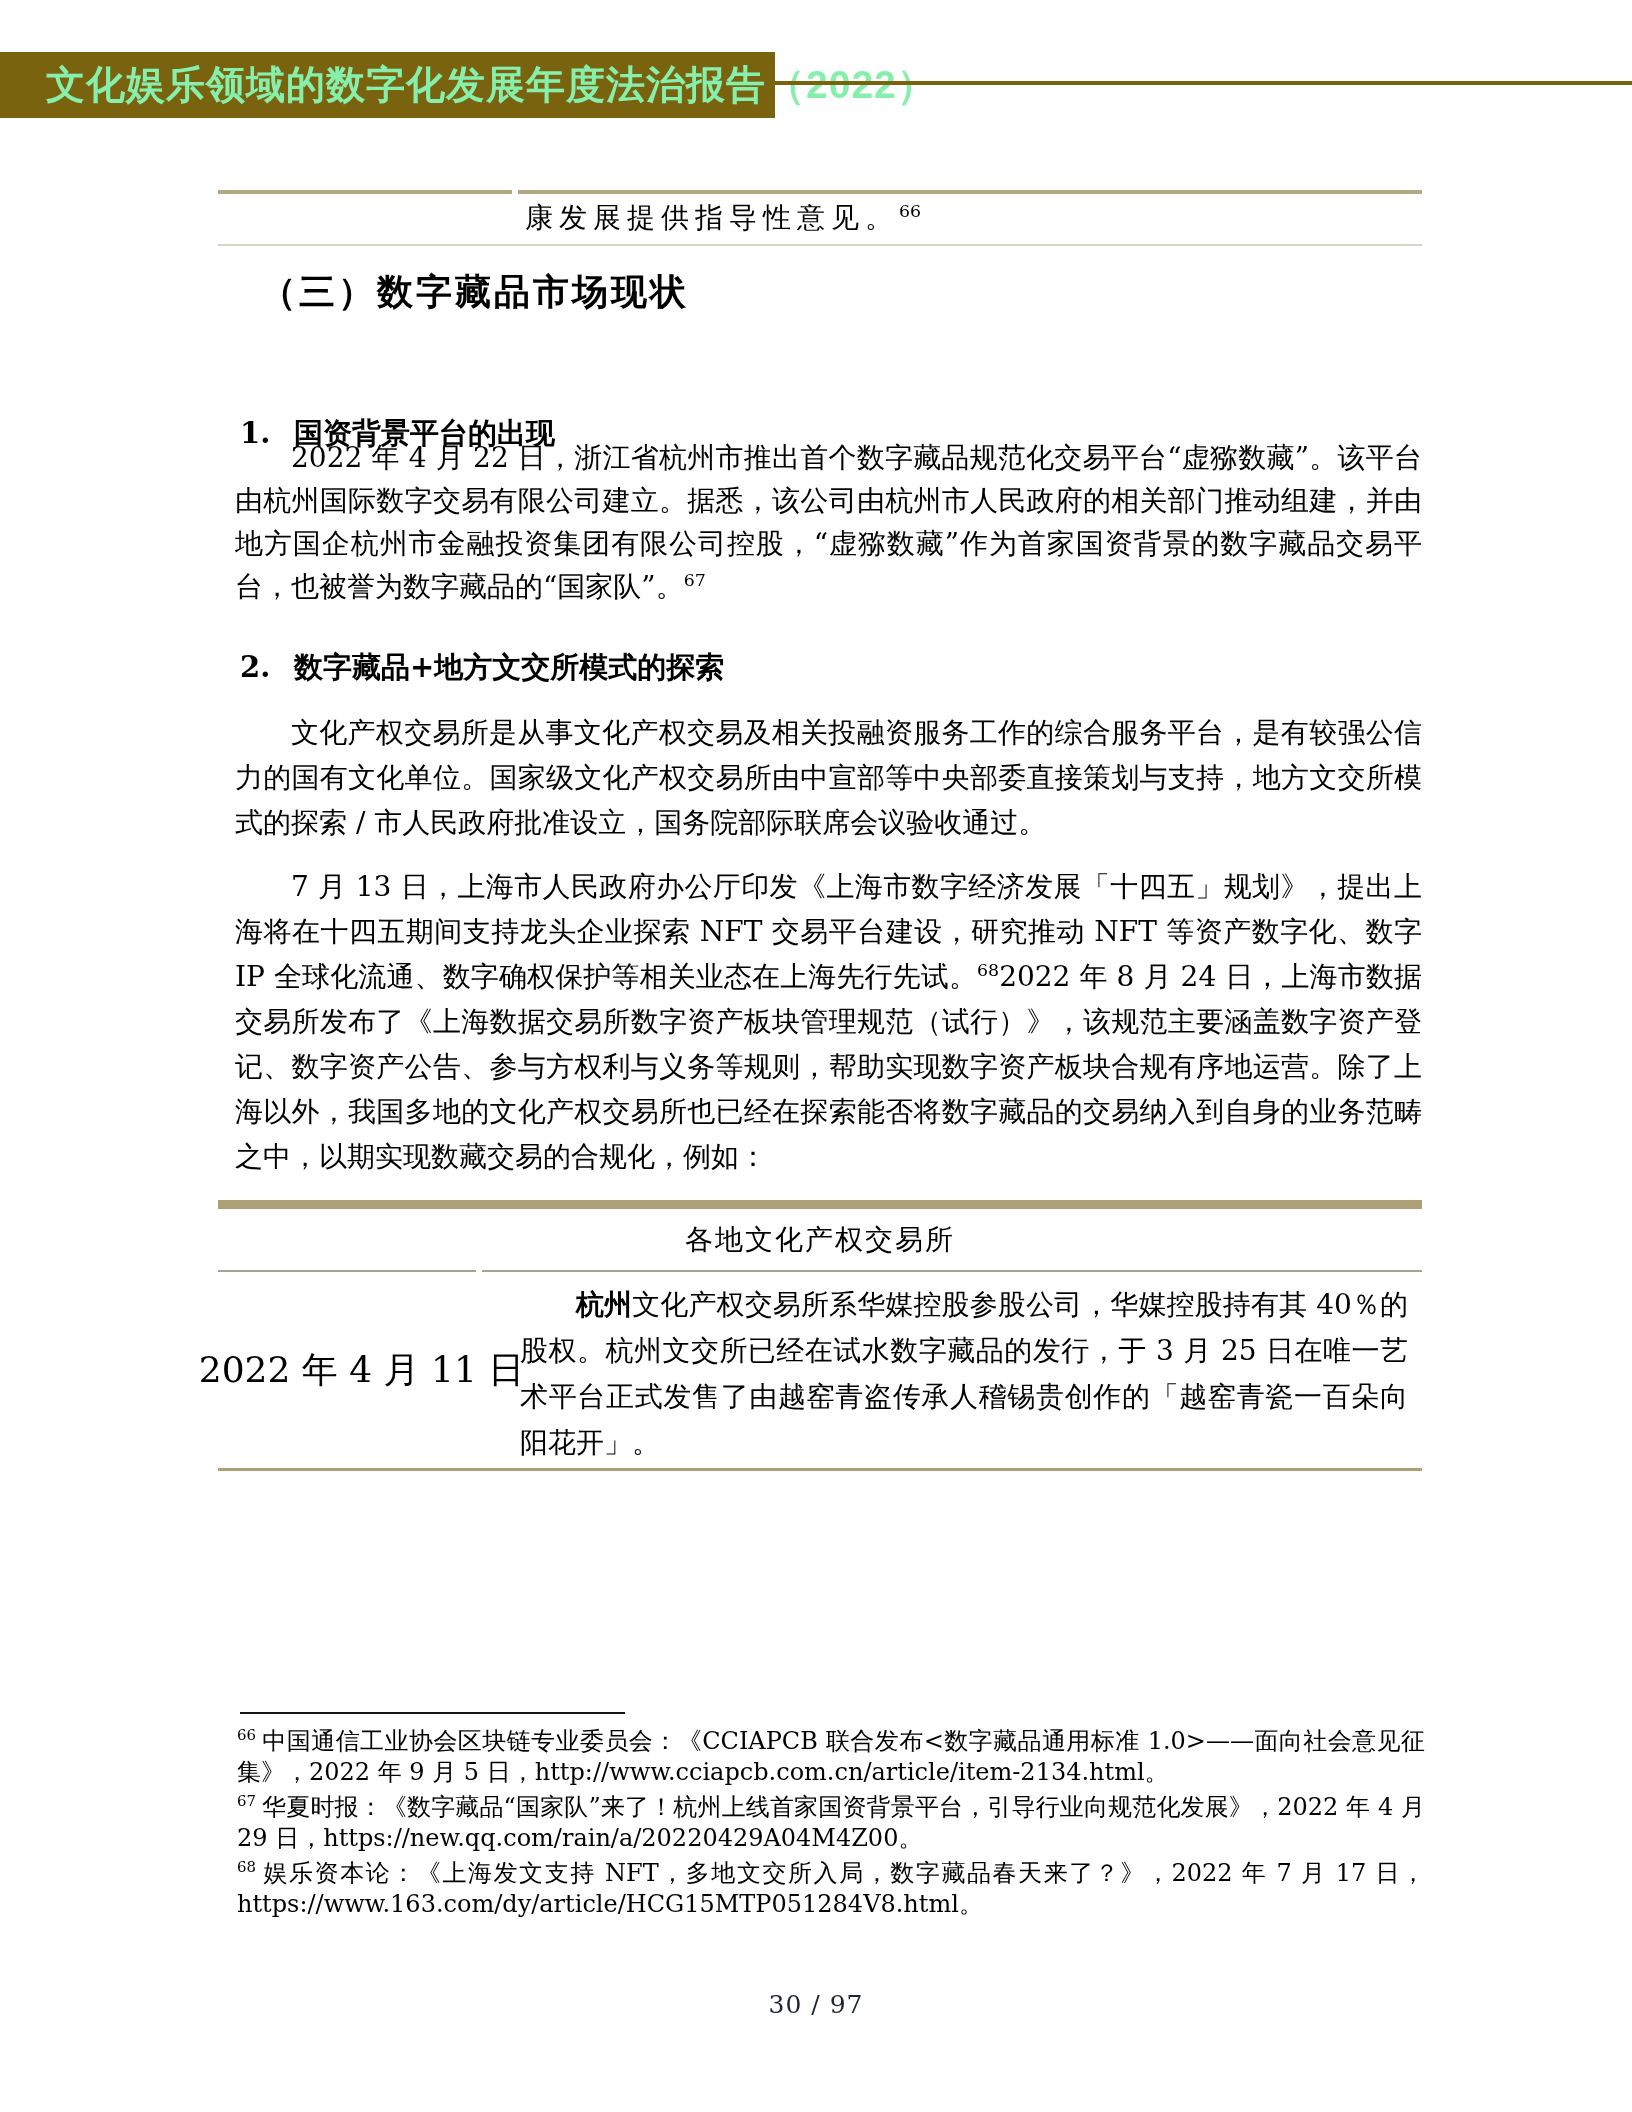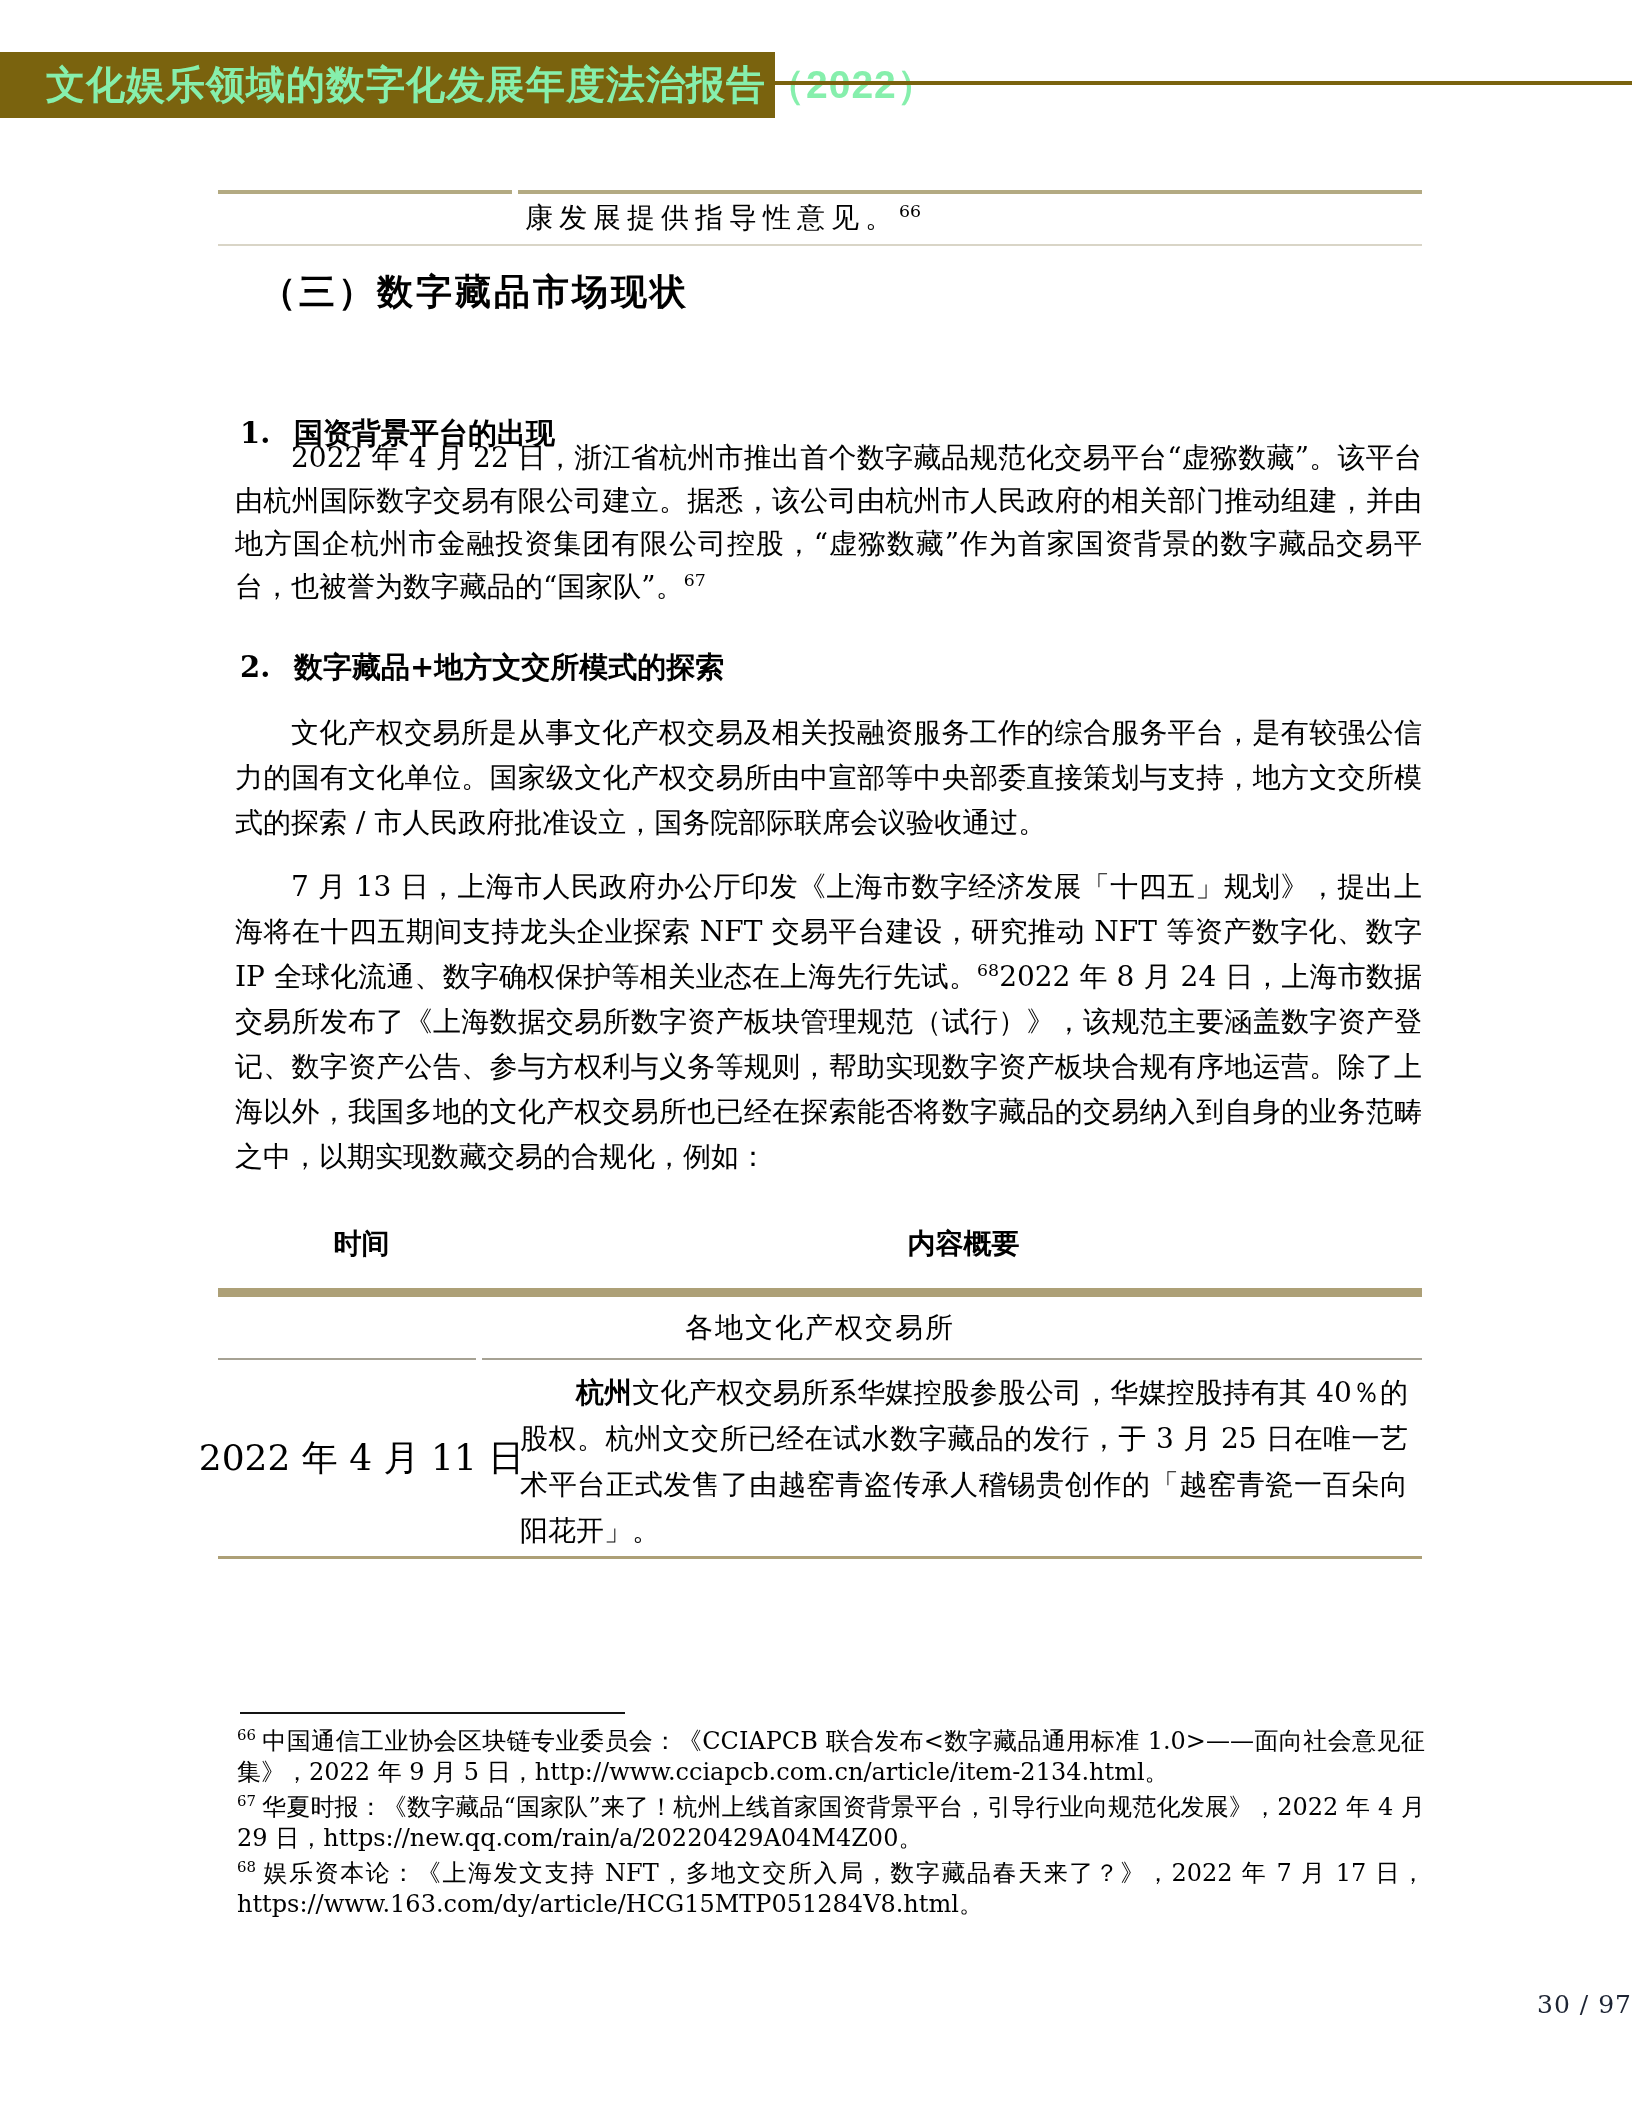--- a/index.html
+++ b/index.html
@@ -65,21 +65,21 @@
     text-justify:inter-ideograph;text-indent:56px;}
   .tbl-bottom{height:3px;background:#ada077;}
 
   
   .fn-rule{position:absolute;left:240px;top:1712px;width:385px;height:2px;background:#141414;}
   .footnotes{position:absolute;left:237px;top:1726px;width:1188px;font-size:24px;}
   .footnotes .fn-item{margin:0 0 4px 0;line-height:31px;text-align:justify;}
   .footnotes sup.fn{margin-right:6px;}
 
   
-  .pagenum{position:absolute;left:0;top:1990px;width:100%;text-align:right;
+  .pagenum{position:absolute;left:0;top:1990px;width:100%;text-align:center;
     font-size:25px;color:#1d2433;letter-spacing:1px;}
 </style>
 </head>
 <body>
 
 <div class="page">
 
   <div class="banner">
     <span>文化娱乐领域的数字化发展年度法治报告（2022）</span>
   </div>
@@ -102,24 +102,20 @@
 
   <div class="sub sub2">
     <span class="sub-num">2.</span><span>数字藏品+地方文交所模式的探索</span>
   </div>
 
   <p class="para para2">文化产权交易所是从事文化产权交易及相关投融资服务工作的综合服务平台，是有较强公信力的国有文化单位。国家级文化产权交易所由中宣部等中央部委直接策划与支持，地方文交所模式的探索 / 市人民政府批准设立，国务院部际联席会议验收通过。</p>
 
   <p class="para para3"><span>7 月 13 日，上海市人民政府办公厅印发《上海市数字经济发展「十四五」规划》，提出上海将在十四五期间支持龙头企业探索 NFT 交易平台建设，研究推动 NFT 等资产数字化、数字 IP 全球化流通、数字确权保护等相关业态在上海先行先试。</span><sup class="fn">68</sup><span>2022 年 8 月 24 日，上海市数据交易所发布了《上海数据交易所数字资产板块管理规范（试行）》，该规范主要涵盖数字资产登记、数字资产公告、参与方权利与义务等规则，帮助实现数字资产板块合规有序地运营。除了上海以外，我国多地的文化产权交易所也已经在探索能否将数字藏品的交易纳入到自身的业务范畴之中，以期实现数藏交易的合规化，例如：</span></p>
 
   <div class="tbl">
-    <div class="tbl-head">
-      <div class="c1">时间</div>
-      <div class="c2">内容概要</div>
-    </div>
     <div class="tbl-bar"></div>
     <div class="tbl-group">各地文化产权交易所</div>
     <div class="tbl-div">
       <div class="d1"></div>
       <div class="d2"></div>
     </div>
     <div class="tbl-row">
       <div class="date">2022 年 4 月 11 日</div>
       <div class="content">
         <p><b>杭州</b><span>文化产权交易所系华媒控股参股公司，华媒控股持有其 40％的股权。杭州文交所已经在试水数字藏品的发行，于 3 月 25 日在唯一艺术平台正式发售了由越窑青盗传承人稽锡贵创作的「越窑青瓷一百朵向阳花开」。</span></p>

